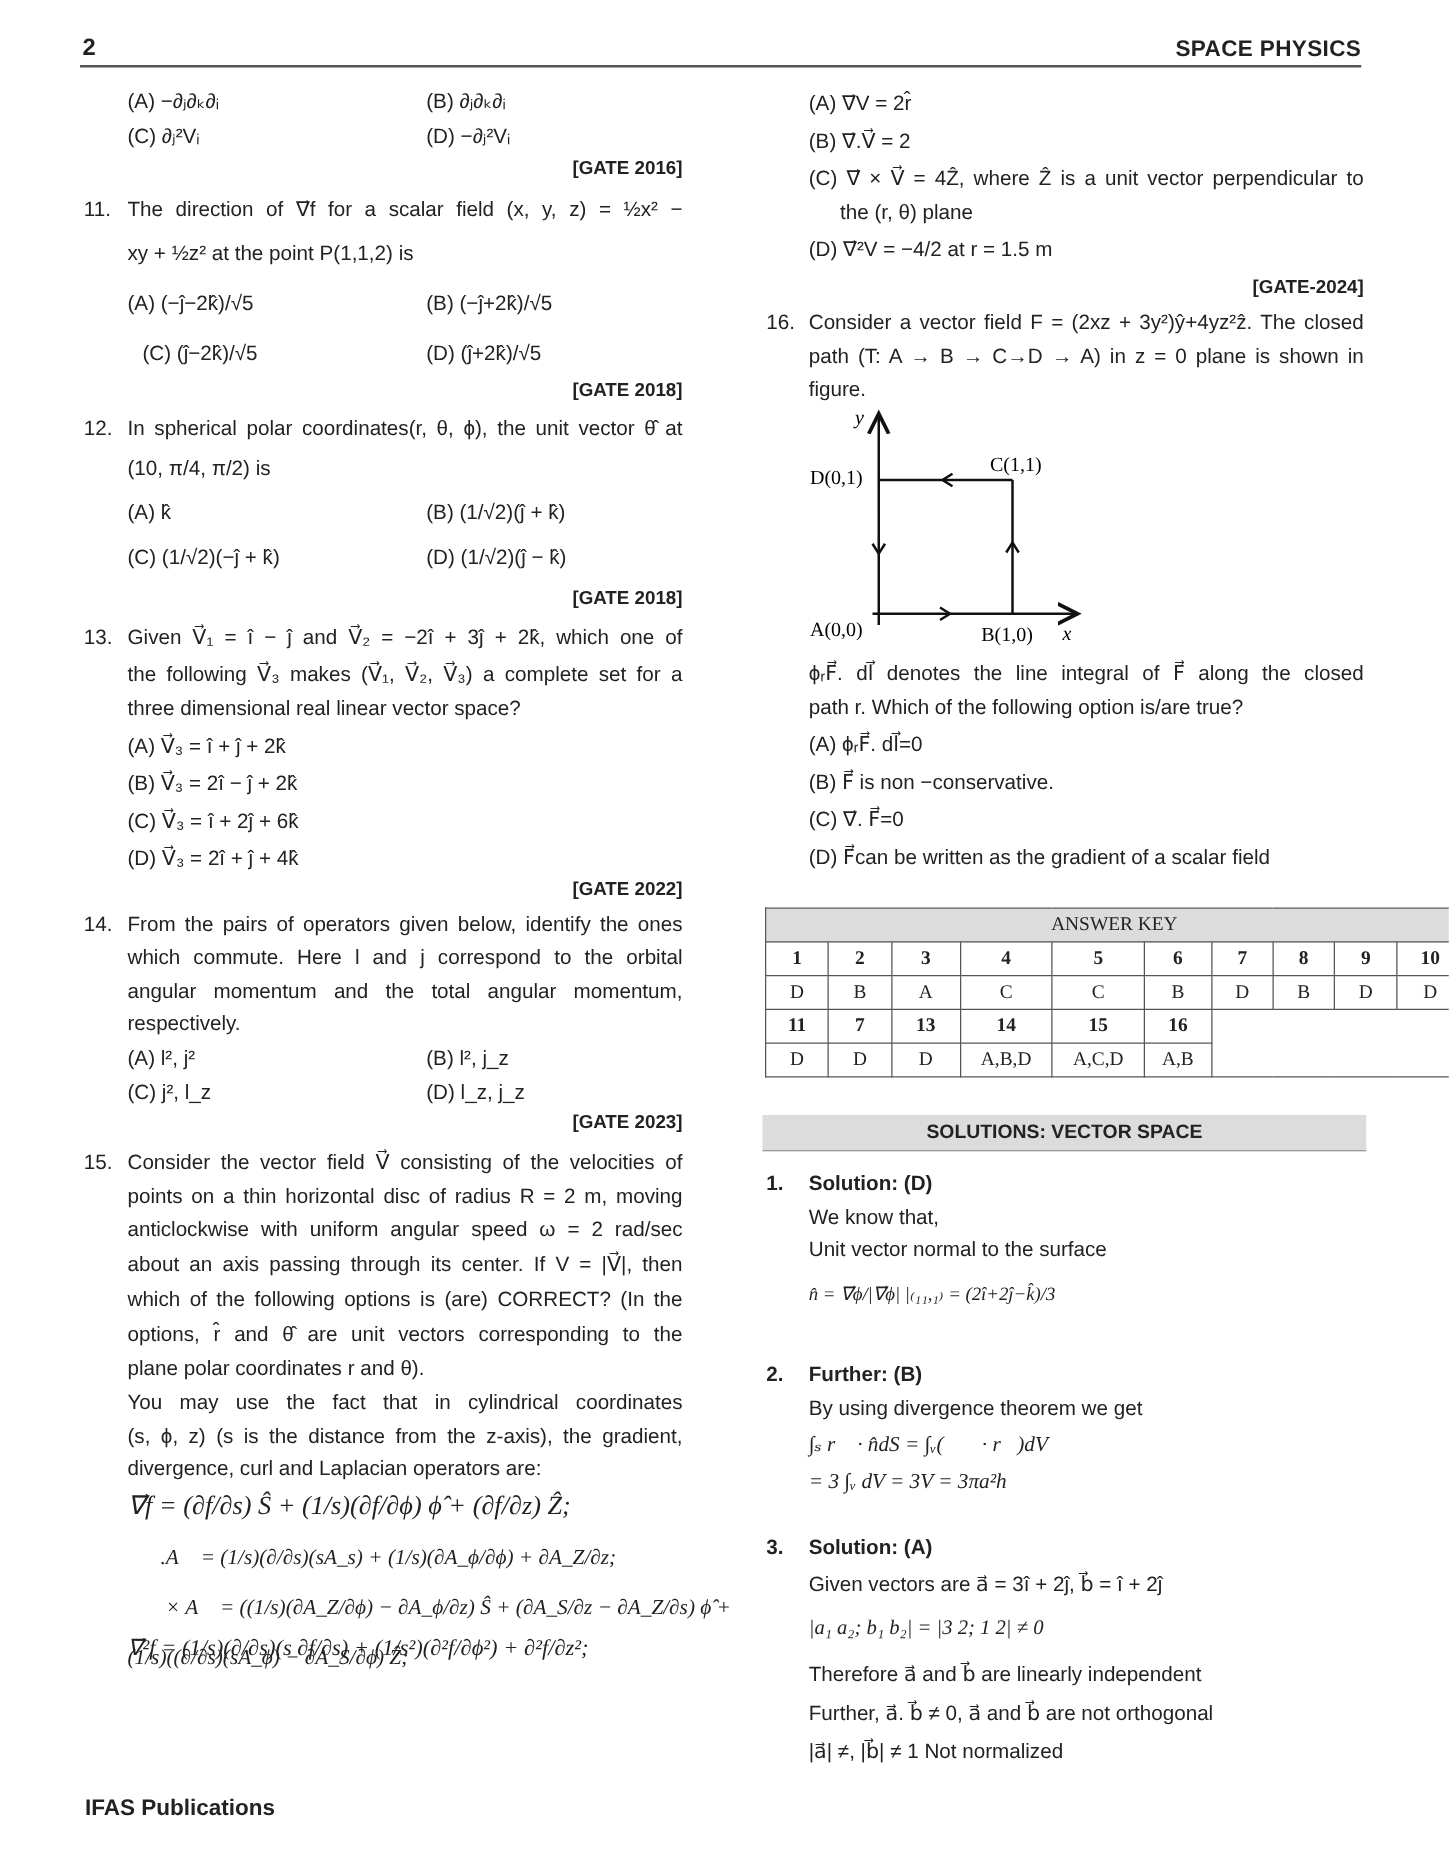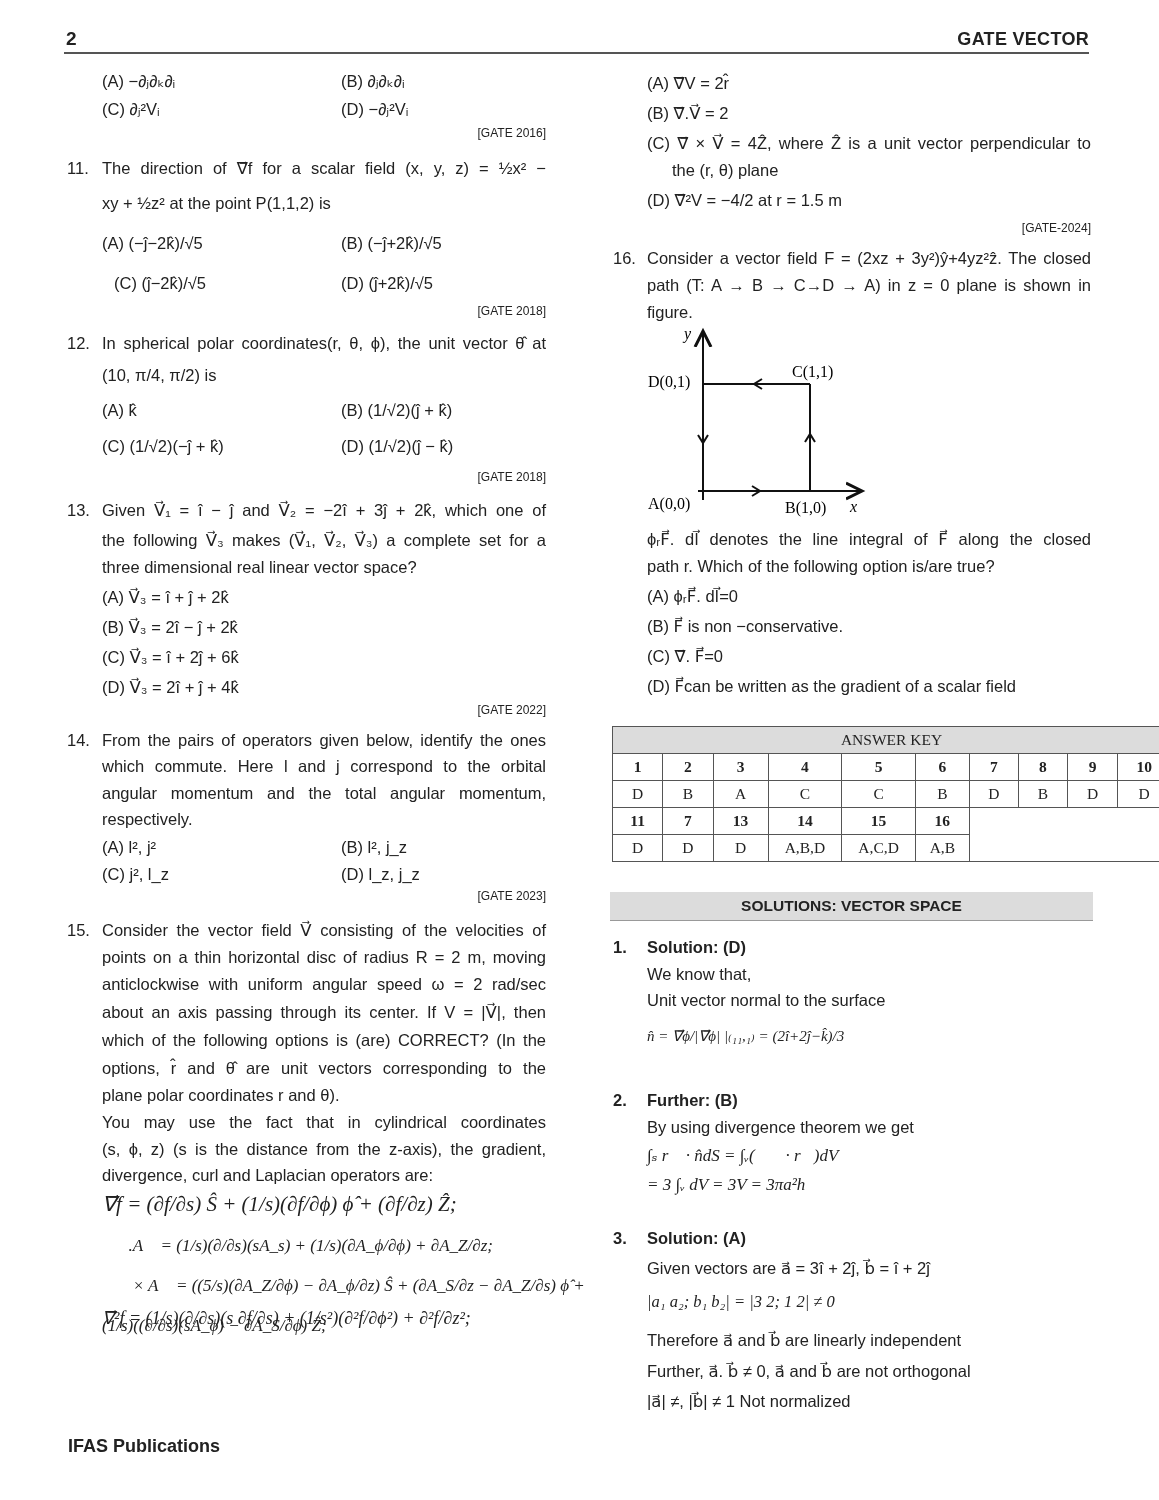--- a/index.html
+++ b/index.html
@@ -6,37 +6,37 @@
   body { width: 1159px; height: 1500px; position: relative; overflow: hidden;
          font-family: "Liberation Sans", "DejaVu Sans", sans-serif; color: #222; font-size: 16.5px; }
   .m { font-family: "Liberation Serif", "DejaVu Serif", serif; font-style: italic; }
   .abs { position: absolute; }
   .header-rule { position: absolute; left: 64px; top: 52px; width: 1025px; height: 2px; background: #555; }
   .page-num { position: absolute; left: 66px; top: 28px; font-weight: bold; font-size: 19px; }
   .running-title { position: absolute; right: 70px; top: 29px; font-weight: bold; font-size: 18px; letter-spacing: 0.3px; }
   .footer { position: absolute; left: 68px; top: 1436px; font-weight: bold; font-size: 18px; }
   .line { position: absolute; white-space: nowrap; line-height: 22px; }
   .just { text-align: justify; text-align-last: justify; white-space: normal; }
-  .tag { position: absolute; font-weight: normal; font-size: 12px; }
+  .tag { position: absolute; font-weight: bold; font-size: 15px; }
   
   .key { position: absolute; left: 612px; top: 726px; width: 559px; border-collapse: collapse; font-size: 15.5px; font-family: Liberation Serif, serif; }
   .key td { border: 1px solid #555; text-align: center; height: 26px; padding: 0; }
   .key .hdr { background: #dcdcdc; height: 26px; }
   .key .b { font-weight: bold; }
   .key .blank { border: 1px solid #555; }
   .sol-banner { position: absolute; left: 610px; top: 892px; width: 483px; height: 28px; background: #dcdcdc;
                 text-align: center; font-weight: bold; line-height: 28px; font-size: 15.5px; border-bottom: 1px solid #999; }
   .sol-head { font-weight: bold; }
   svg text { font-family: "Liberation Serif", "DejaVu Serif", serif; }
 </style>
 </head>
 <body>
 
 <div class="page-num">2</div>
-<div class="running-title">GATE VECTOR</div>
+<div class="running-title">SPACE PHYSICS</div>
 <div class="header-rule"></div>
 
 <div>
 
   <div class="line" style="left:102px;top:70px">(A) −∂ⱼ∂ₖ∂ᵢ</div>
   <div class="line" style="left:341px;top:70px">(B) ∂ⱼ∂ₖ∂ᵢ</div>
   <div class="line" style="left:102px;top:98px">(C) ∂ⱼ²Vᵢ</div>
   <div class="line" style="left:341px;top:98px">(D) −∂ⱼ²Vᵢ</div>
   <div class="tag" style="right:613px;top:126px">[GATE 2016]</div>
 
@@ -95,21 +95,21 @@
     <div class="line just" style="left:102px;top:1001px;width:444px">about an axis passing through its center. If V = |V⃗|, then</div>
     <div class="line just" style="left:102px;top:1029px;width:444px">which of the following options is (are) CORRECT? (In the</div>
     <div class="line just" style="left:102px;top:1057px;width:444px">options, r̂ and θ̂ are unit vectors corresponding to the</div>
     <div class="line" style="left:102px;top:1084px">plane polar coordinates r and θ).</div>
     <div class="line just" style="left:102px;top:1111px;width:444px">You may use the fact that in cylindrical coordinates</div>
     <div class="line just" style="left:102px;top:1138px;width:444px">(s, ϕ, z) (s is the distance from the z-axis), the gradient,</div>
     <div class="line" style="left:102px;top:1164px">divergence, curl and Laplacian operators are:</div>
 
     <div class="line m" style="left:102px;top:1193px;font-size:21px">∇⃗f = (∂f/∂s) Ŝ + (1/s)(∂f/∂ϕ) ϕ̂ + (∂f/∂z) Ẑ;</div>
     <div class="line m" style="left:102px;top:1235px;font-size:17px">∇⃗.A⃗ = (1/s)(∂/∂s)(sA_s) + (1/s)(∂A_ϕ/∂ϕ) + ∂A_Z/∂z;</div>
-    <div class="line m" style="left:102px;top:1275px;font-size:17px">∇⃗ × A⃗ = ((5/s)(∂A_Z/∂ϕ) − ∂A_ϕ/∂z) Ŝ + (∂A_S/∂z − ∂A_Z/∂s) ϕ̂ +</div>
+    <div class="line m" style="left:102px;top:1275px;font-size:17px">∇⃗ × A⃗ = ((1/s)(∂A_Z/∂ϕ) − ∂A_ϕ/∂z) Ŝ + (∂A_S/∂z − ∂A_Z/∂s) ϕ̂ +</div>
     <div class="line m" style="left:102px;top:1315px;font-size:17px">(1/s)((∂/∂s)(sA_ϕ) − ∂A_S/∂ϕ) Ẑ;</div>
     <div class="line m" style="left:102px;top:1307px;font-size:18px">∇⃗²f = (1/s)(∂/∂s)(s ∂f/∂s) + (1/s²)(∂²f/∂ϕ²) + ∂²f/∂z²;</div>
   </div>
 </div>
 
 <div>
   <div class="line" style="left:647px;top:72px">(A) ∇⃗V = 2r̂</div>
   <div class="line" style="left:647px;top:102px">(B) ∇⃗.V⃗ = 2</div>
   <div class="line just" style="left:647px;top:132px;width:444px">(C) ∇⃗ × V⃗ = 4Ẑ, where Ẑ is a unit vector perpendicular to</div>
   <div class="line" style="left:672px;top:159px">the (r, θ) plane</div>

